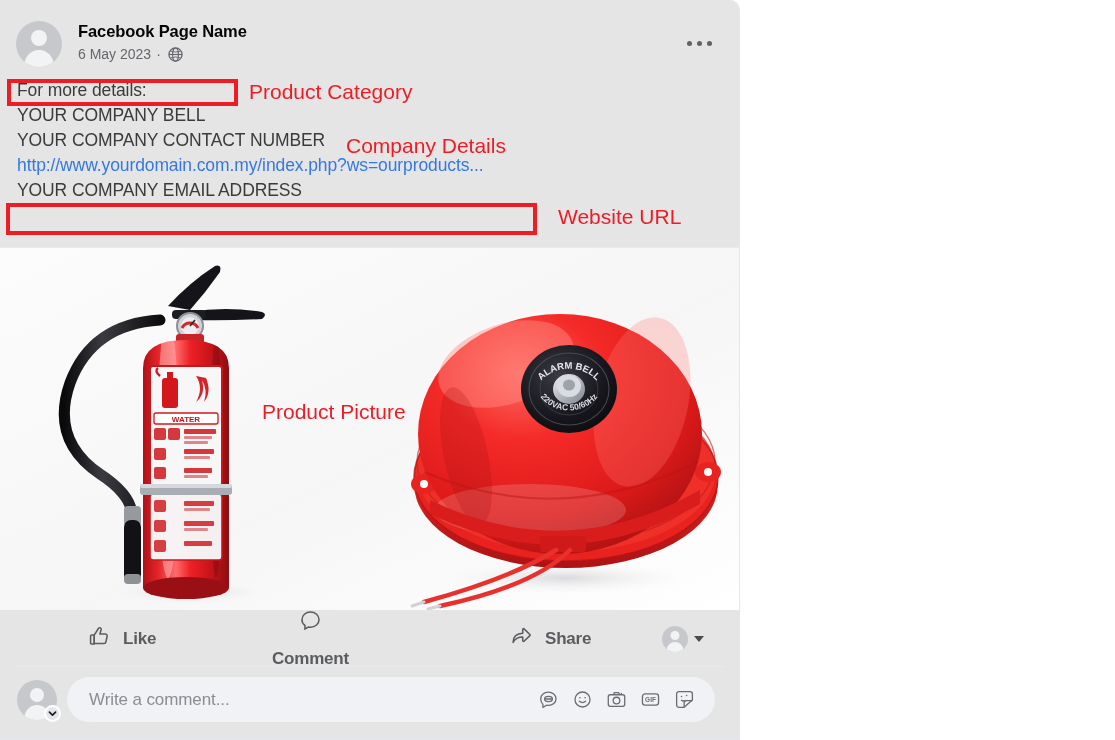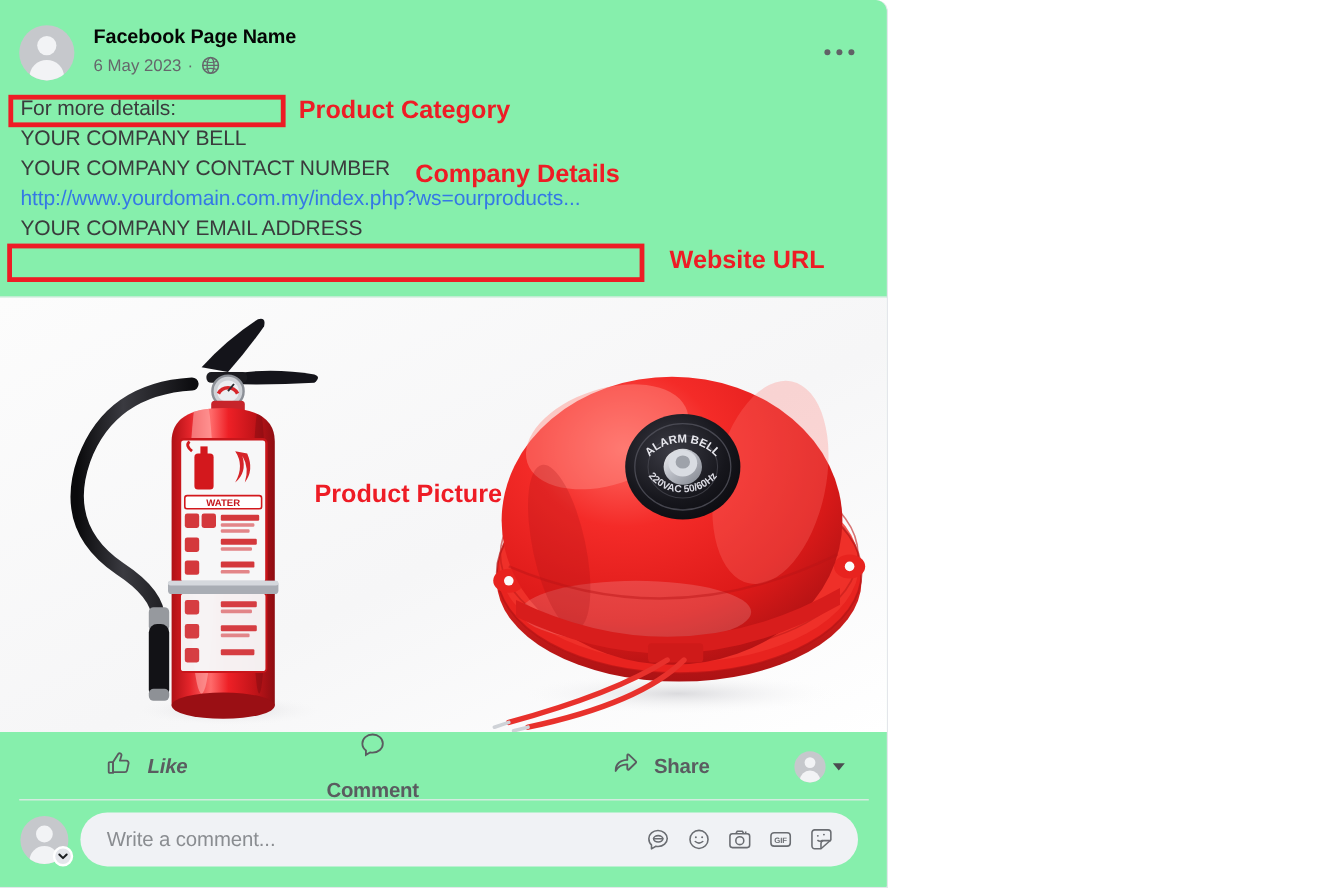--- a/index.html
+++ b/index.html
@@ -8,21 +8,21 @@
     background: #ffffff;
     font-family: "Liberation Sans", sans-serif;
     overflow: hidden;
   }
   #root { position: relative; width: 1115px; height: 740px; background: #fff; }
 
   
   .fb-card {
     position: absolute; left: 0px; top: 0px;
     width: 740px; height: 740px;
-    background: #86efac;
+    background: #e5e5e5;
     border: 1px solid #e4e6eb;
     border-top: none; border-left: none;
     border-radius: 0 10px 0 0;
     overflow: hidden;
   }
 
   
   .post-header { position: absolute; left: 0; top: 0; width: 740px; height: 78px; }
   .avatar-wrap { position: absolute; left: 16px; top: 21px; }
   .avatar {
@@ -78,21 +78,21 @@
   
   .action-bar {
     position: absolute; left: 0; top: 612px; width: 740px; height: 54px;
     display: flex; align-items: center;
   }
   .action-btn {
     display: flex; align-items: center; gap: 12px;
     color: #5a5c60; font-size: 17px; font-weight: bold; cursor: pointer;
     letter-spacing: -0.2px;
   }
-  .action-btn.like { position: absolute; left: 88px; font-style: italic; }
+  .action-btn.like { position: absolute; left: 88px; }
   .action-btn.comment { position: absolute; left: 272px; flex-direction: column; }
   .action-btn.share { position: absolute; left: 510px; }
   .share-audience {
     position: absolute; left: 662px; display: flex; align-items: center; gap: 6px;
     cursor: pointer;
   }
   .mini-avatar {
     width: 26px; height: 26px; border-radius: 50%; background: #c6c8cc;
     position: relative; overflow: hidden;
   }
@@ -144,21 +144,21 @@
   .composer-icons {
     position: absolute; right: 20px; display: flex; align-items: center; gap: 13px;
   }
   .composer-icons .ci { cursor: pointer; display: flex; }
 
   
   .ann-box {
     position: absolute; border: 4px solid #ee1c25; pointer-events: none;
   }
   .ann-label {
-    position: absolute; color: #ee1c25; font-weight: bold; white-space: nowrap; text-align: right;
+    position: absolute; color: #ee1c25; font-weight: normal; white-space: nowrap; text-align: right;
   }
   #ann-box-category { left: 7px; top: 79px; width: 231px; height: 27px; }
   #ann-label-category { left: 249px; top: 80px; font-size: 21px; }
   #ann-label-company { left: 346px; top: 134px; font-size: 21px; }
   #ann-box-url { left: 6px; top: 203px; width: 531px; height: 32px; }
   #ann-label-url { left: 558px; top: 205px; font-size: 21px; }
   #ann-label-picture { left: 262px; top: 400px; font-size: 21px; }
 </style>
 </head>
 <body>

